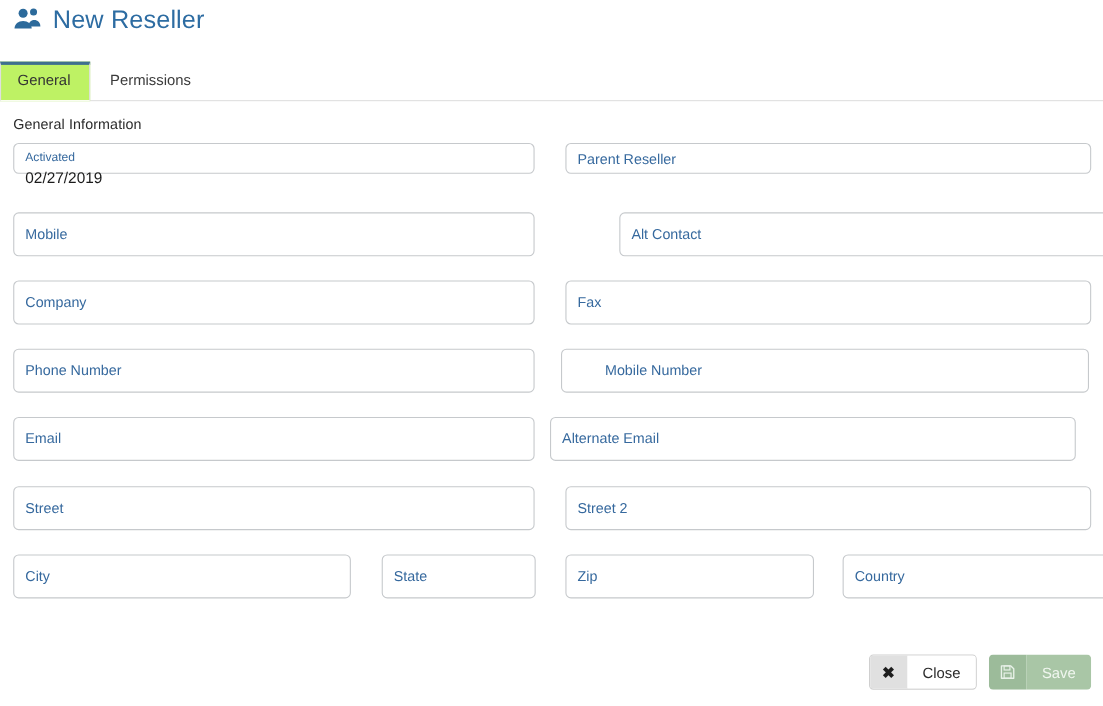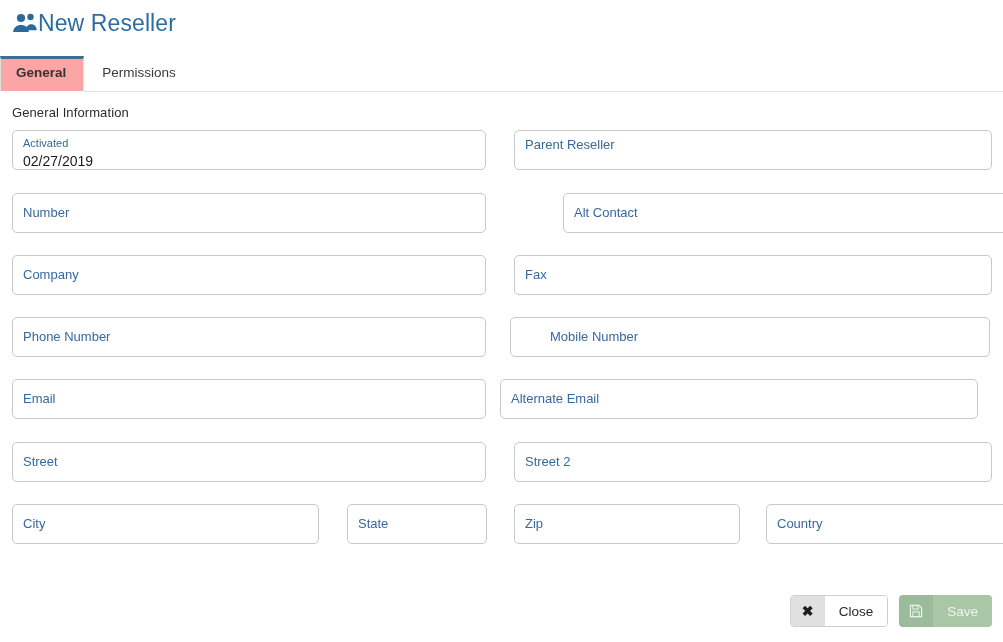--- a/index.html
+++ b/index.html
@@ -20,21 +20,21 @@
     overflow: hidden;
     background: #ffffff;
   }
 
   
   .page-header {
     position: absolute;
     left: 12px;
     top: 6px;
     display: flex;
-    align-items: center;
+    gap: 10px;
     height: 34px;
   }
   .header-icon {
     width: 26px;
     height: 22px;
     display: block;
     color: #2c6a9b;
     flex: none;
   }
   .page-title {
@@ -65,25 +65,25 @@
     background: transparent;
     border: 1px solid transparent;
     border-bottom: none;
     line-height: 1.1;
     cursor: pointer;
     white-space: nowrap;
     margin-bottom: -1px;
     height: 36px;
   }
   .tab.active {
-    background: #fca5a5;
+    background: #bef264;
     border: 1px solid #dfdfdf;
     border-bottom: 1px solid #ffffff;
     border-top: 3px solid #3f6f8f;
-    font-weight: bold;
+    font-weight: normal;
     color: #333333;
     padding-top: 7px;
     padding-left: 15px;
   }
   .tab:not(.active) {
     color: #3b3b3b;
   }
 
   
   .section-title {
@@ -108,21 +108,21 @@
     position: absolute;
     border: 1px solid #c6c9cc;
     border-radius: 5px;
     background: #ffffff;
     padding: 0 10px;
     display: flex;
     flex-direction: column;
     justify-content: center;
   }
   .field.tall {
-    height: 40px;
+    height: 28px;
     justify-content: flex-start;
     padding-top: 6px;
   }
   .field.standard {
     height: 40px;
   }
   .field-label {
     font-size: 11px;
     color: #36699e;
     line-height: 1.25;
@@ -223,21 +223,21 @@
 
     <div class="field tall" style="left:12px; top:4px; width:474px;">
       <span class="field-label">Activated</span>
       <span class="field-value">02/27/2019</span>
     </div>
     <div class="field tall" style="left:514px; top:4px; width:478px;">
       <span class="field-placeholder">Parent Reseller</span>
     </div>
 
     <div class="field standard" style="left:12px; top:67px; width:474px;">
-      <span class="field-placeholder">Number</span>
+      <span class="field-placeholder">Mobile</span>
     </div>
     <div class="field standard" style="left:527px; top:67px; width:478px;margin-left:36px;">
       <span class="field-placeholder">Alt Contact</span>
     </div>
 
     <div class="field standard" style="left:12px; top:129px; width:474px;">
       <span class="field-placeholder">Company</span>
     </div>
     <div class="field standard" style="left:514px; top:129px; width:478px;">
       <span class="field-placeholder">Fax</span>

